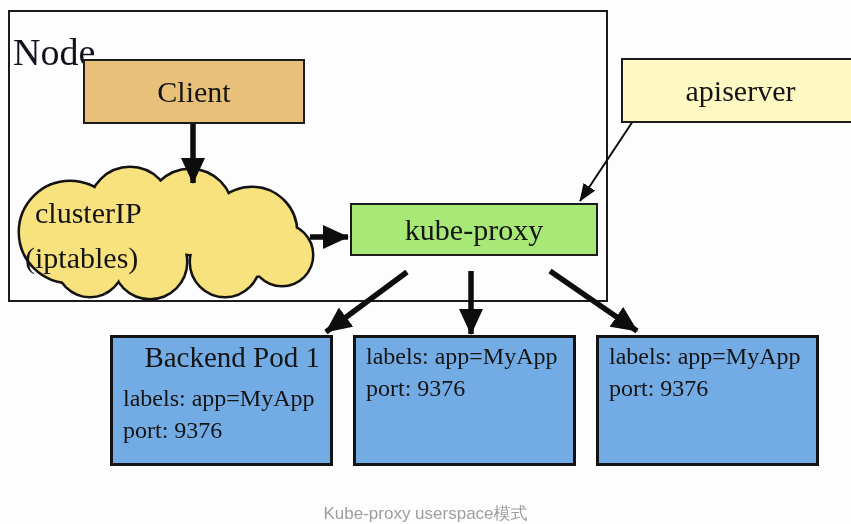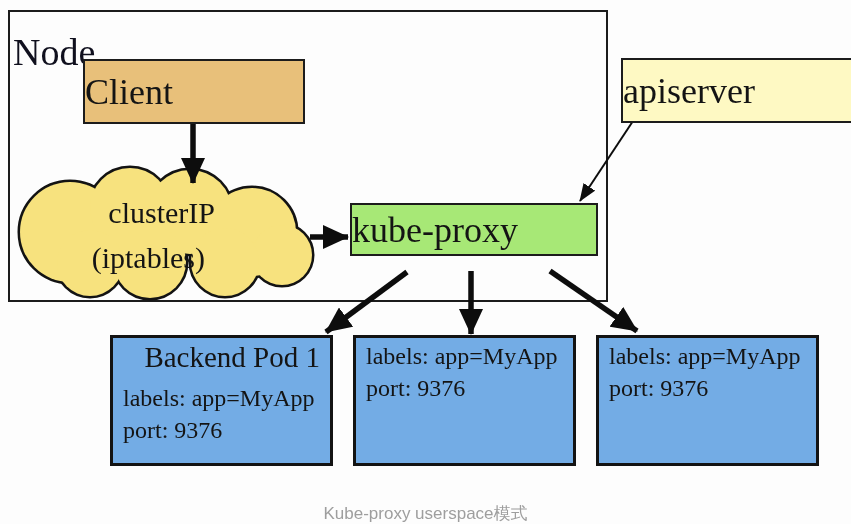--- a/index.html
+++ b/index.html
@@ -12,28 +12,28 @@
   .abs{position:absolute;box-sizing:border-box;}
   #node-box{
     left:8px;top:10px;width:600px;height:292px;
     border:2px solid #1c1c1c;background:transparent;z-index:1;
   }
   #node-label{
     left:13px;top:8px;font-size:38px;line-height:1.1;color:#10101e;z-index:2;margin-top:24px;
   }
   #diagram-svg{left:0;top:0;width:851px;height:524px;z-index:3;}
   .shape-box{
-    border:2px solid #1c1c1c;display:flex;align-items:center;
-    font-size:36px;z-index:4;text-align:center;
+    border:2px solid #1c1c1c;display:flex;align-items:center;justify-content:center;
+    font-size:30px;z-index:4;text-align:center;
   }
   #client-box{left:83px;top:59px;width:222px;height:65px;background:#E8C07A;}
   #kubeproxy-box{left:350px;top:203px;width:248px;height:53px;background:#A7E876;}
   #apiserver-box{left:621px;top:58px;width:239px;height:65px;background:#fef9c3;}
   .cloud-text{
-    z-index:4;font-size:30px;text-align:right;width:180px;line-height:1.2;
+    z-index:4;font-size:30px;text-align:left;width:180px;line-height:1.2;
   }
   #clusterip-line1{left:35px;top:195px;}
   #clusterip-line2{left:25px;top:240px;}
   .pod-box{
     top:335px;width:223px;height:131px;background:#73ACE5;
     border:3px solid #131313;z-index:4;padding:3px 10px 0 10px;
   }
   #pod1-box{left:110px;}
   #pod2-box{left:353px;}
   #pod3-box{left:596px;}

